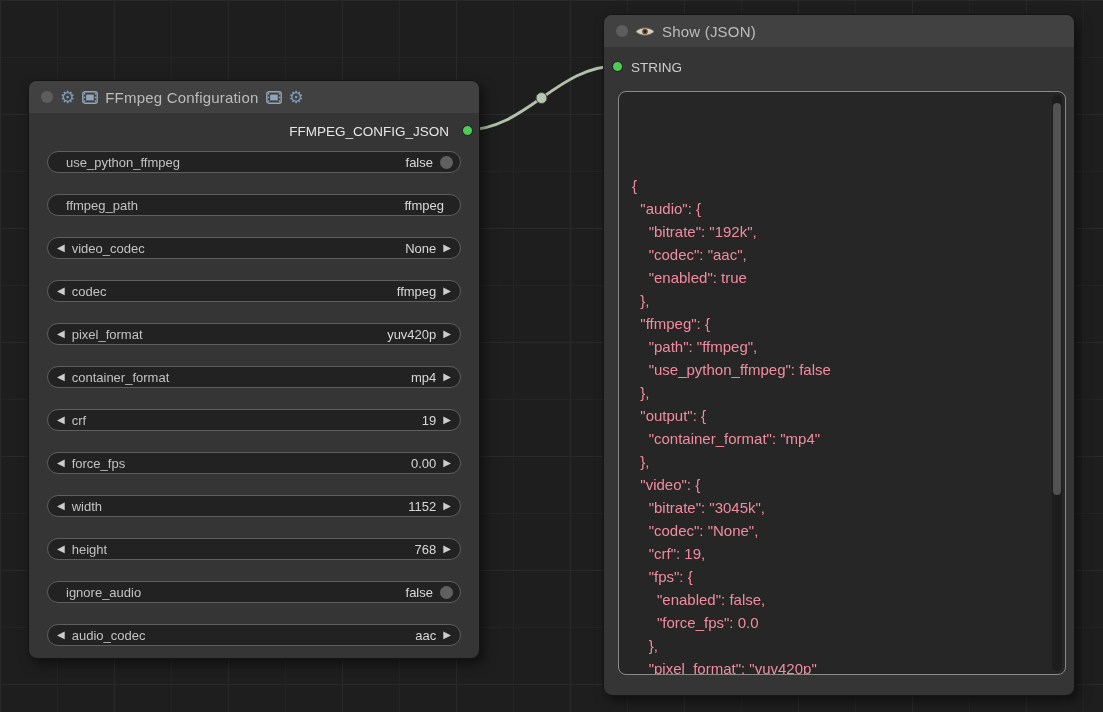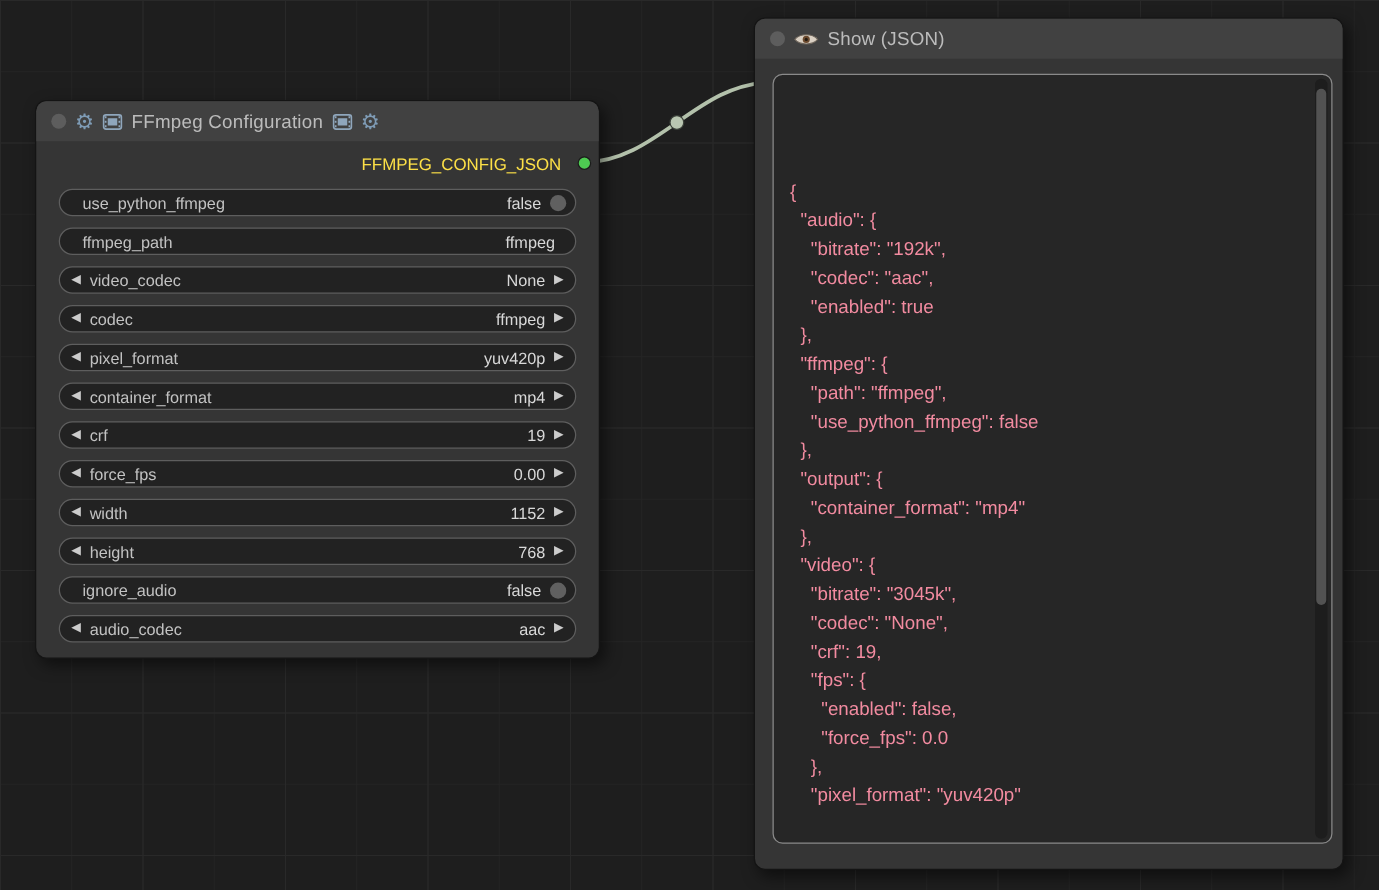--- a/index.html
+++ b/index.html
@@ -25,26 +25,26 @@
     display:flex;align-items:center;padding:0 12px;gap:7px;
     color:#bcbcbc;font-size:15px;
   }
   .collapse-dot{width:12px;height:12px;border-radius:50%;background:#5d5d5d;flex:0 0 auto;}
   .gear{color:#7e9bb5;font-size:17px;line-height:1;}
   .title-text{letter-spacing:.2px;}
   
   .port-dot{width:11px;height:11px;border-radius:50%;background:#4ecb52;border:1px solid #1c1c1c;box-sizing:border-box;}
   
   #ffmpeg-node{left:28px;top:80px;width:450px;}
-  .output-row{position:relative;height:24px;margin-top:6px;display:flex;align-items:center;justify-content:flex-end;padding-right:30px;color:#fde047;font-size:13.5px;}
+  .output-row{position:relative;height:24px;margin-top:6px;display:flex;align-items:center;justify-content:flex-end;padding-right:30px;color:#e5e5e5;font-size:13.5px;}
   .output-row .port-dot{position:absolute;right:6px;top:6px;}
   .widgets{padding:8px 18px 8px 18px;}
   .widget{
     height:22px;border:1px solid #5e5e5e;border-radius:11px;background:#222222;
-    margin-bottom:9px;display:flex;align-items:center;padding:0 9px;
+    margin-bottom:21px;display:flex;align-items:center;padding:0 9px;
     font-size:13px;color:#c2c2c2;box-sizing:border-box;
   }
   .widget:last-child{margin-bottom:4px;}
   .widget .arrow{display:none;color:#cccccc;font-size:10px;line-height:1;flex:0 0 auto;}
   .widget.type-combo .arrow,.widget.type-number .arrow{display:inline;}
   .widget .wlabel{margin-left:7px;white-space:nowrap;}
   .widget.type-text .wlabel,.widget.type-toggle .wlabel{margin-left:9px;}
   .widget .spacer{flex:1;}
   .widget .wvalue{color:#d8d8d8;margin-right:7px;white-space:nowrap;padding-left:16px;}
   .widget .knob{display:none;width:13px;height:13px;border-radius:50%;background:#606060;flex:0 0 auto;margin-right:-2px;}
@@ -216,20 +216,24 @@
     <span class="eye-icon">
       <svg width="20" height="13" viewBox="0 0 24 14">
         <path d="M1 7 C6 1.2 18 1.2 23 7 C18 12.8 6 12.8 1 7 Z" fill="#d9cfc2" stroke="#6f665c" stroke-width="1"></path>
         <circle cx="12" cy="7" r="3.4" fill="#6b4a2e"></circle>
         <circle cx="12" cy="7" r="1.5" fill="#231a10"></circle>
       </svg>
     </span>
     <span class="title-text">Show (JSON)</span>
   </div>
 
+  <div class="input-row">
+    <span class="port-dot"></span>
+    <span>STRING</span>
+  </div>
 
   <div class="json-box">
     <pre>{
   "audio": {
     "bitrate": "192k",
     "codec": "aac",
     "enabled": true
   },
   "ffmpeg": {
     "path": "ffmpeg",

